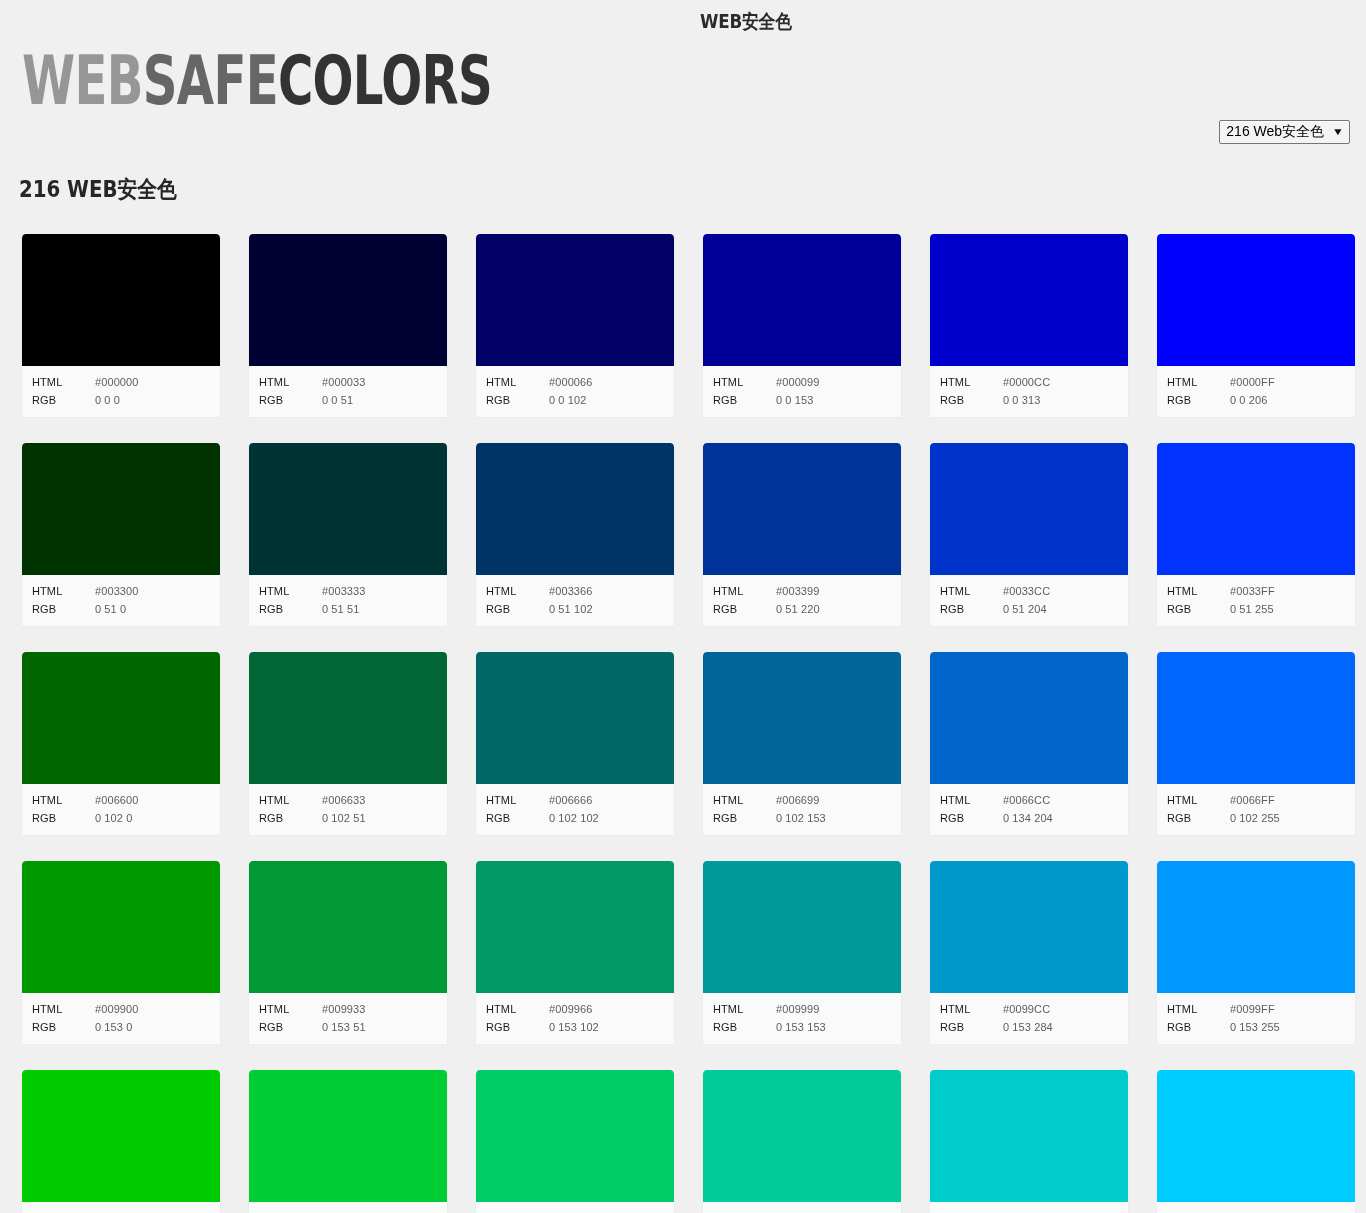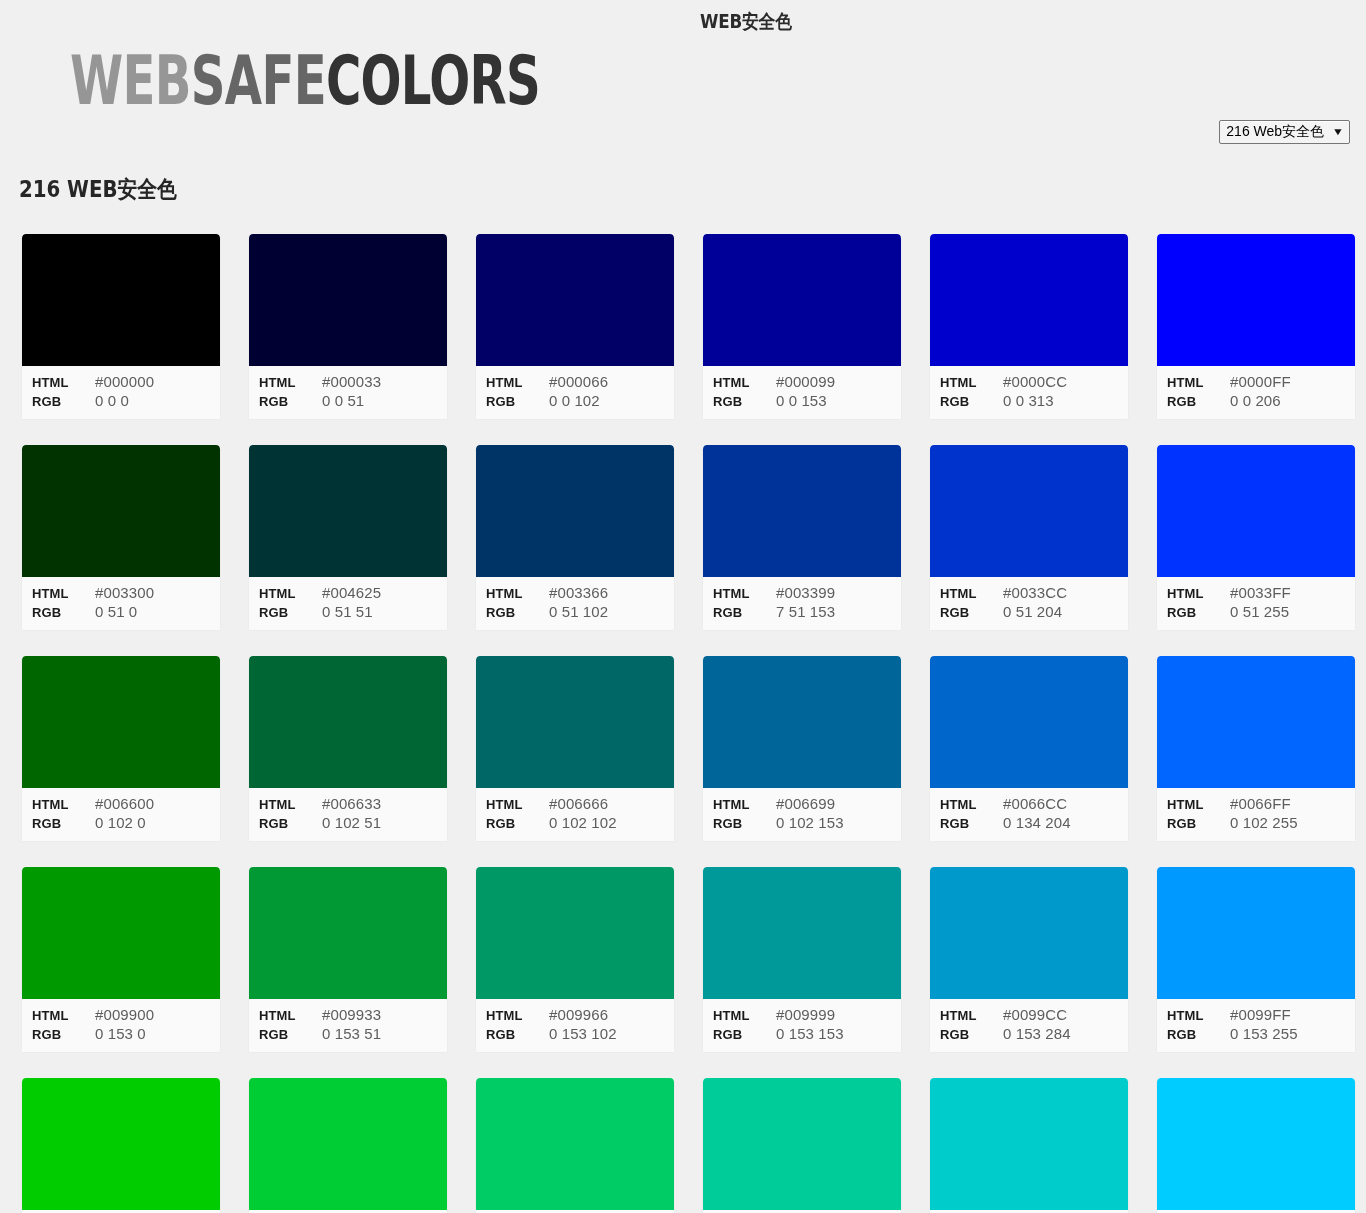--- a/index.html
+++ b/index.html
@@ -32,21 +32,20 @@
     font-family: "DejaVu Sans", sans-serif;
     transform: scaleX(0.88);
     transform-origin: left center;
     white-space: nowrap;
   }
 
   
   .logo-wrap {
     padding: 0 0 0 22px;
     height: 72px;
-    margin-left: 48px;
   }
   .logo {
     font-family: "DejaVu Sans", sans-serif;
     font-weight: 700;
     font-size: 67px;
     line-height: 66px;
     letter-spacing: -1px;
     transform: scaleX(0.72);
     transform-origin: left top;
     white-space: nowrap;
@@ -129,29 +128,29 @@
     padding: 7px 0 8px 0;
     background: #fafafa;
   }
   .info-row {
     display: flex;
     align-items: baseline;
     line-height: 18px;
     padding: 0 10px;
   }
   .info-key {
-    font-size: 13px;
-    font-weight: 700;
+    font-size: 11px;
+    font-weight: 400;
     color: #1b1b1b;
     width: 63px;
     flex: none;
     letter-spacing: 0.1px;
   }
   .info-val {
-    font-size: 15px;
+    font-size: 11px;
     color: #5d5d5d;
     letter-spacing: 0.1px;
   }
 </style>
 </head>
 <body>
 
 <div class="topbar">
   <div class="site-label">WEB安全色</div>
 </div>
@@ -261,21 +260,21 @@
           <span class="info-key">RGB</span>
           <span class="info-val">0 51 0</span>
         </div>
       </div>
     </div>
     <div class="color-card">
       <div class="swatch" style="background: rgb(0, 51, 51);"></div>
       <div class="card-info">
         <div class="info-row">
           <span class="info-key">HTML</span>
-          <span class="info-val">#004625</span>
+          <span class="info-val">#003333</span>
         </div>
         <div class="info-row">
           <span class="info-key">RGB</span>
           <span class="info-val">0 51 51</span>
         </div>
       </div>
     </div>
     <div class="color-card">
       <div class="swatch" style="background: rgb(0, 51, 102);"></div>
       <div class="card-info">
@@ -291,21 +290,21 @@
     </div>
     <div class="color-card">
       <div class="swatch" style="background: rgb(0, 51, 153);"></div>
       <div class="card-info">
         <div class="info-row">
           <span class="info-key">HTML</span>
           <span class="info-val">#003399</span>
         </div>
         <div class="info-row">
           <span class="info-key">RGB</span>
-          <span class="info-val">7 51 153</span>
+          <span class="info-val">0 51 220</span>
         </div>
       </div>
     </div>
     <div class="color-card">
       <div class="swatch" style="background: rgb(0, 51, 204);"></div>
       <div class="card-info">
         <div class="info-row">
           <span class="info-key">HTML</span>
           <span class="info-val">#0033CC</span>
         </div>

